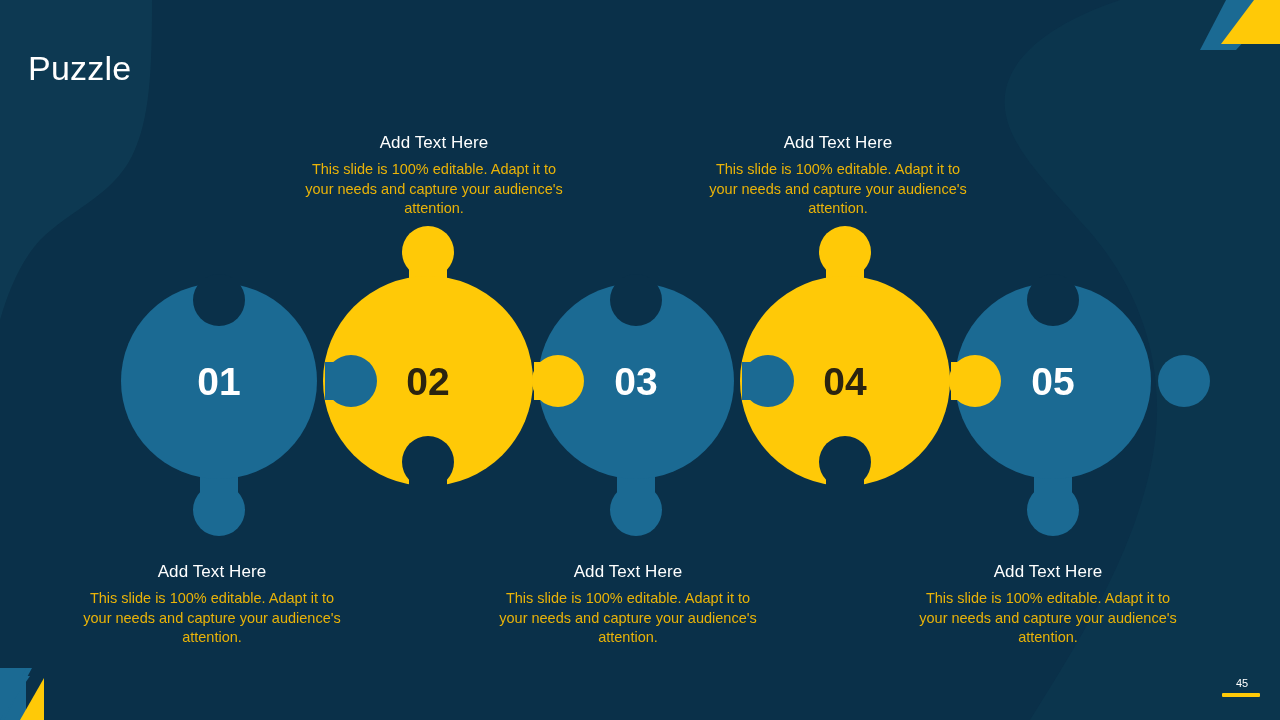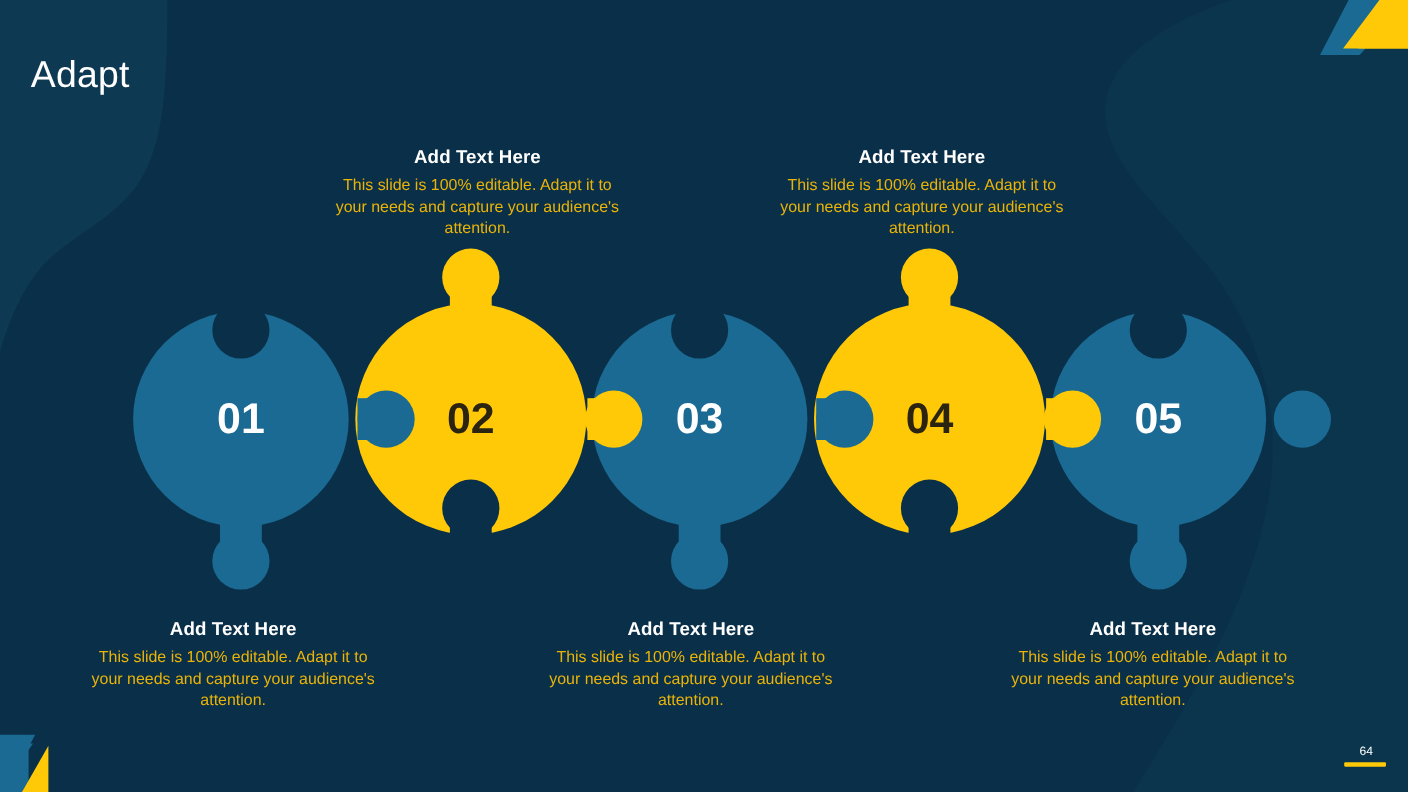--- a/index.html
+++ b/index.html
@@ -40,21 +40,21 @@
     width: 1280px;
     height: 720px;
   }
   .text-block {
     position: absolute;
     text-align: center;
     width: 260px;
   }
   .block-title {
     font-size: 17px;
-    font-weight: bold;
+    font-weight: normal;
     color: #ffffff;
     letter-spacing: 0.1px;
     margin: 0 0 7px 0;
     line-height: 1.2;
   }
   .block-body {
     font-size: 14.5px;
     font-weight: 400;
     color: #eab308;
     line-height: 1.33;
@@ -99,21 +99,21 @@
     <path d="M1226,0 L1280,0 L1280,2 L1236,50 L1200,50 Z" fill="#1b6a93"></path>
     <path d="M1254,0 L1280,0 L1280,44 L1244,44 L1221,44 Z" fill="#ffc907"></path>
     <path d="M1224,42 L1280,42 L1280,44 L1236,44 Z" fill="#ffc907"></path>
 
     <path d="M0,668 L26,668 L26,720 L0,720 Z" fill="#1b6a93"></path>
     <path d="M26,668 L32,668 L4,720 L0,720 Z" fill="#1b6a93"></path>
     <path d="M20,720 L44,678 L44,720 Z" fill="#ffc907"></path>
     <path d="M0,676 L30,676 L0,720 Z" fill="#1b6a93"></path>
   </svg>
 
-  <h1 id="slide-title">Adapt</h1>
+  <h1 id="slide-title">Puzzle</h1>
 
   <svg id="puzzle-layer" viewBox="0 0 1280 720">
     <defs>
 
       <clipPath id="clip01">
         <path d="M219,281 m-98,0 a98,98 0 1,1 196,0 a98,98 0 1,1 -196,0"></path>
       </clipPath>
     </defs>
 
     <g>
@@ -218,17 +218,17 @@
     <div class="block-title">Add Text Here</div>
     <div class="block-body">This slide is 100% editable. Adapt it to your needs and capture your audience's attention.</div>
   </div>
 
   <div class="text-block tb-bottom" style="left:918px;">
     <div class="block-title">Add Text Here</div>
     <div class="block-body">This slide is 100% editable. Adapt it to your needs and capture your audience's attention.</div>
   </div>
 
   <div id="page-number">
-    <span class="pg-num">64</span>
+    <span class="pg-num">45</span>
     <span class="pg-rule"></span>
   </div>
 
 </div>
 
 </body></html>

